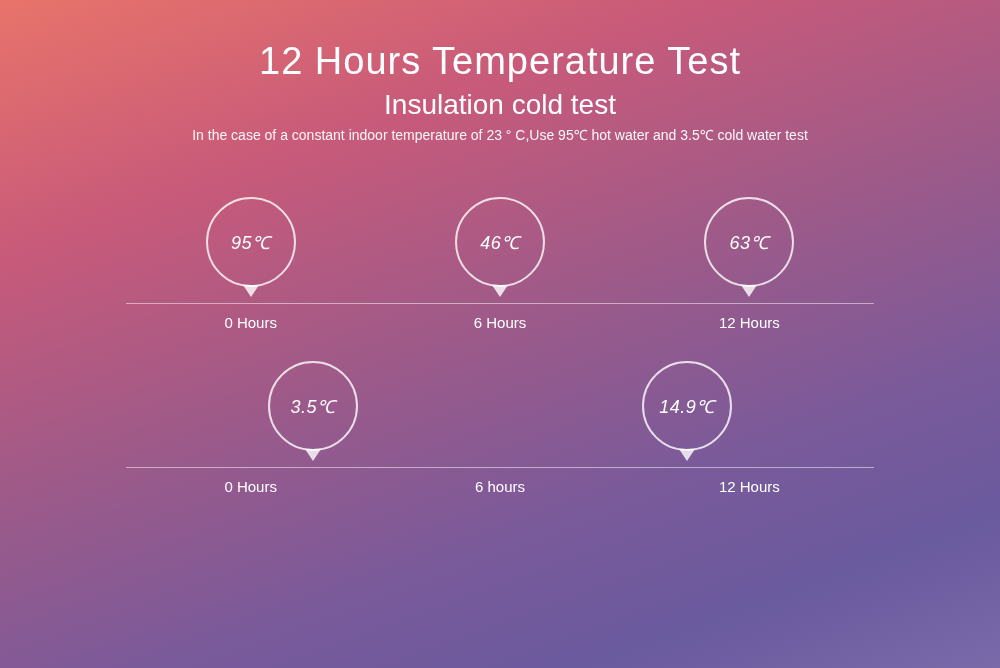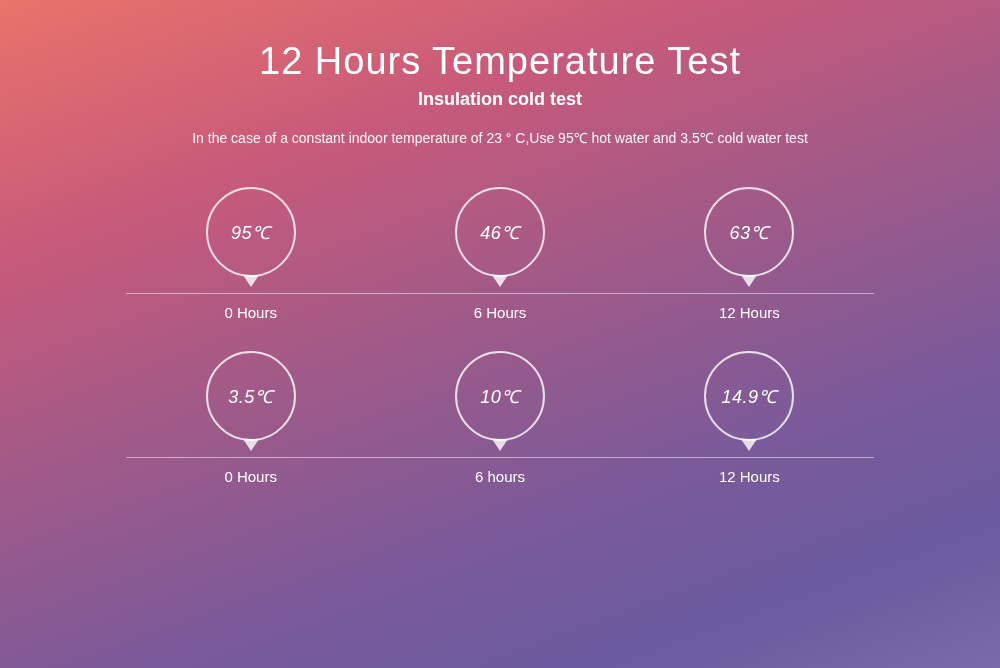--- a/index.html
+++ b/index.html
@@ -24,31 +24,31 @@
     .main-title {
       color: white;
       font-size: 38px;
       font-weight: 300;
       letter-spacing: 1px;
       margin-bottom: 6px;
     }
 
     .sub-title {
       color: white;
-      font-size: 18px;
-      font-weight: 700;
-      margin-bottom: 18px;
+      font-size: 28px;
+      font-weight: 400;
+      margin-bottom: 4px;
       text-align: center;
     }
 
     .description {
       color: white;
       font-size: 14px;
       font-weight: 300;
-      margin-bottom: 40px;
+      margin-bottom: 53px;
       text-align: right;
       opacity: 0.95;
     }
 
     .test-section {
       width: 100%;
       display: flex;
       flex-direction: column;
       align-items: center;
       margin-bottom: 30px;
@@ -160,25 +160,20 @@
 
   <div class="test-section">
     <div class="bubbles-row">
       <div class="bubble-container">
         <div class="bubble">
           <span class="bubble-text">3.5℃</span>
         </div>
       </div>
       <div class="bubble-container">
         <div class="bubble">
-          <span class="bubble-text">10℃</span>
-        </div>
-      </div>
-      <div class="bubble-container">
-        <div class="bubble">
           <span class="bubble-text">14.9℃</span>
         </div>
       </div>
     </div>
     <div class="timeline-line"></div>
     <div class="labels-row">
       <span class="time-label">0 Hours</span>
       <span class="time-label">6 hours</span>
       <span class="time-label">12 Hours</span>
     </div>

